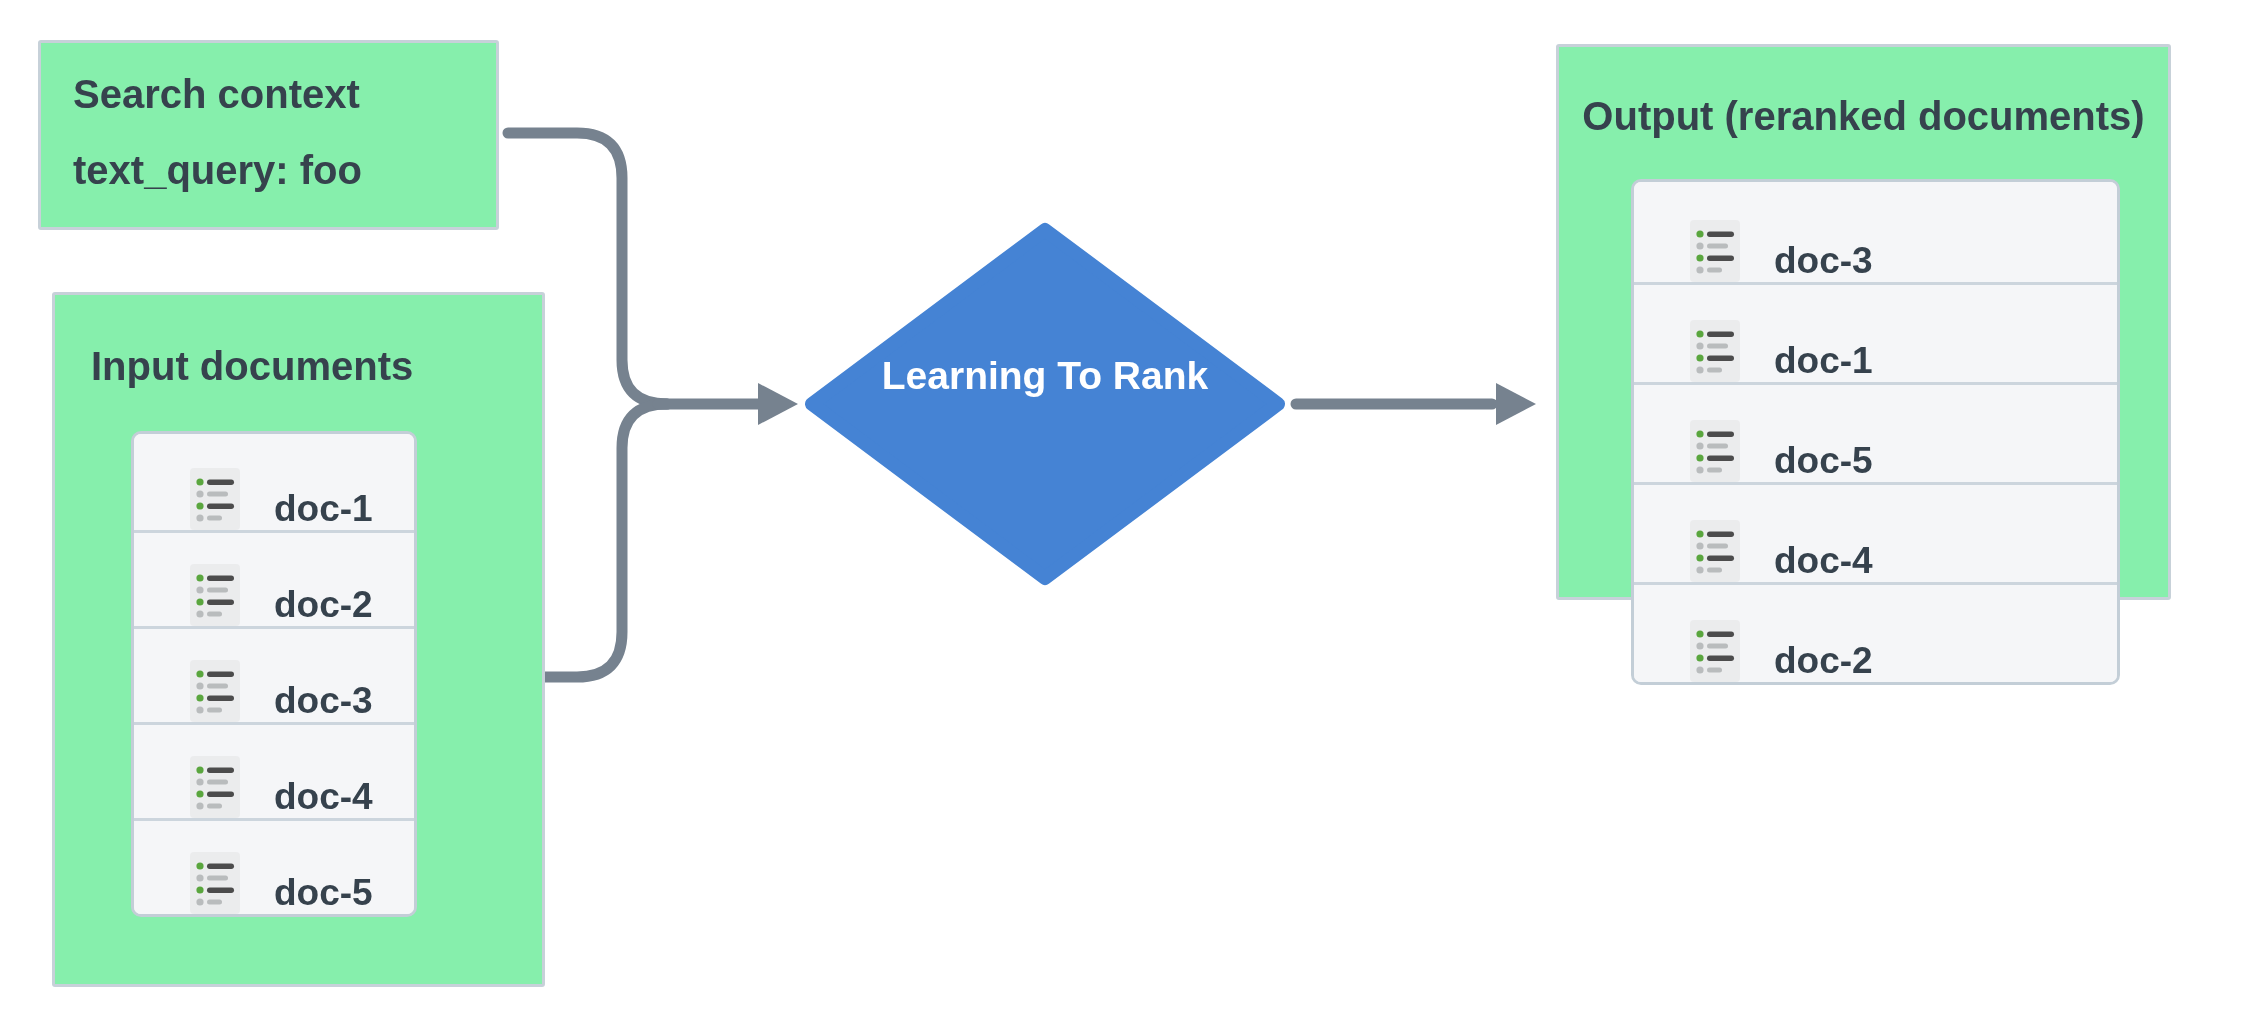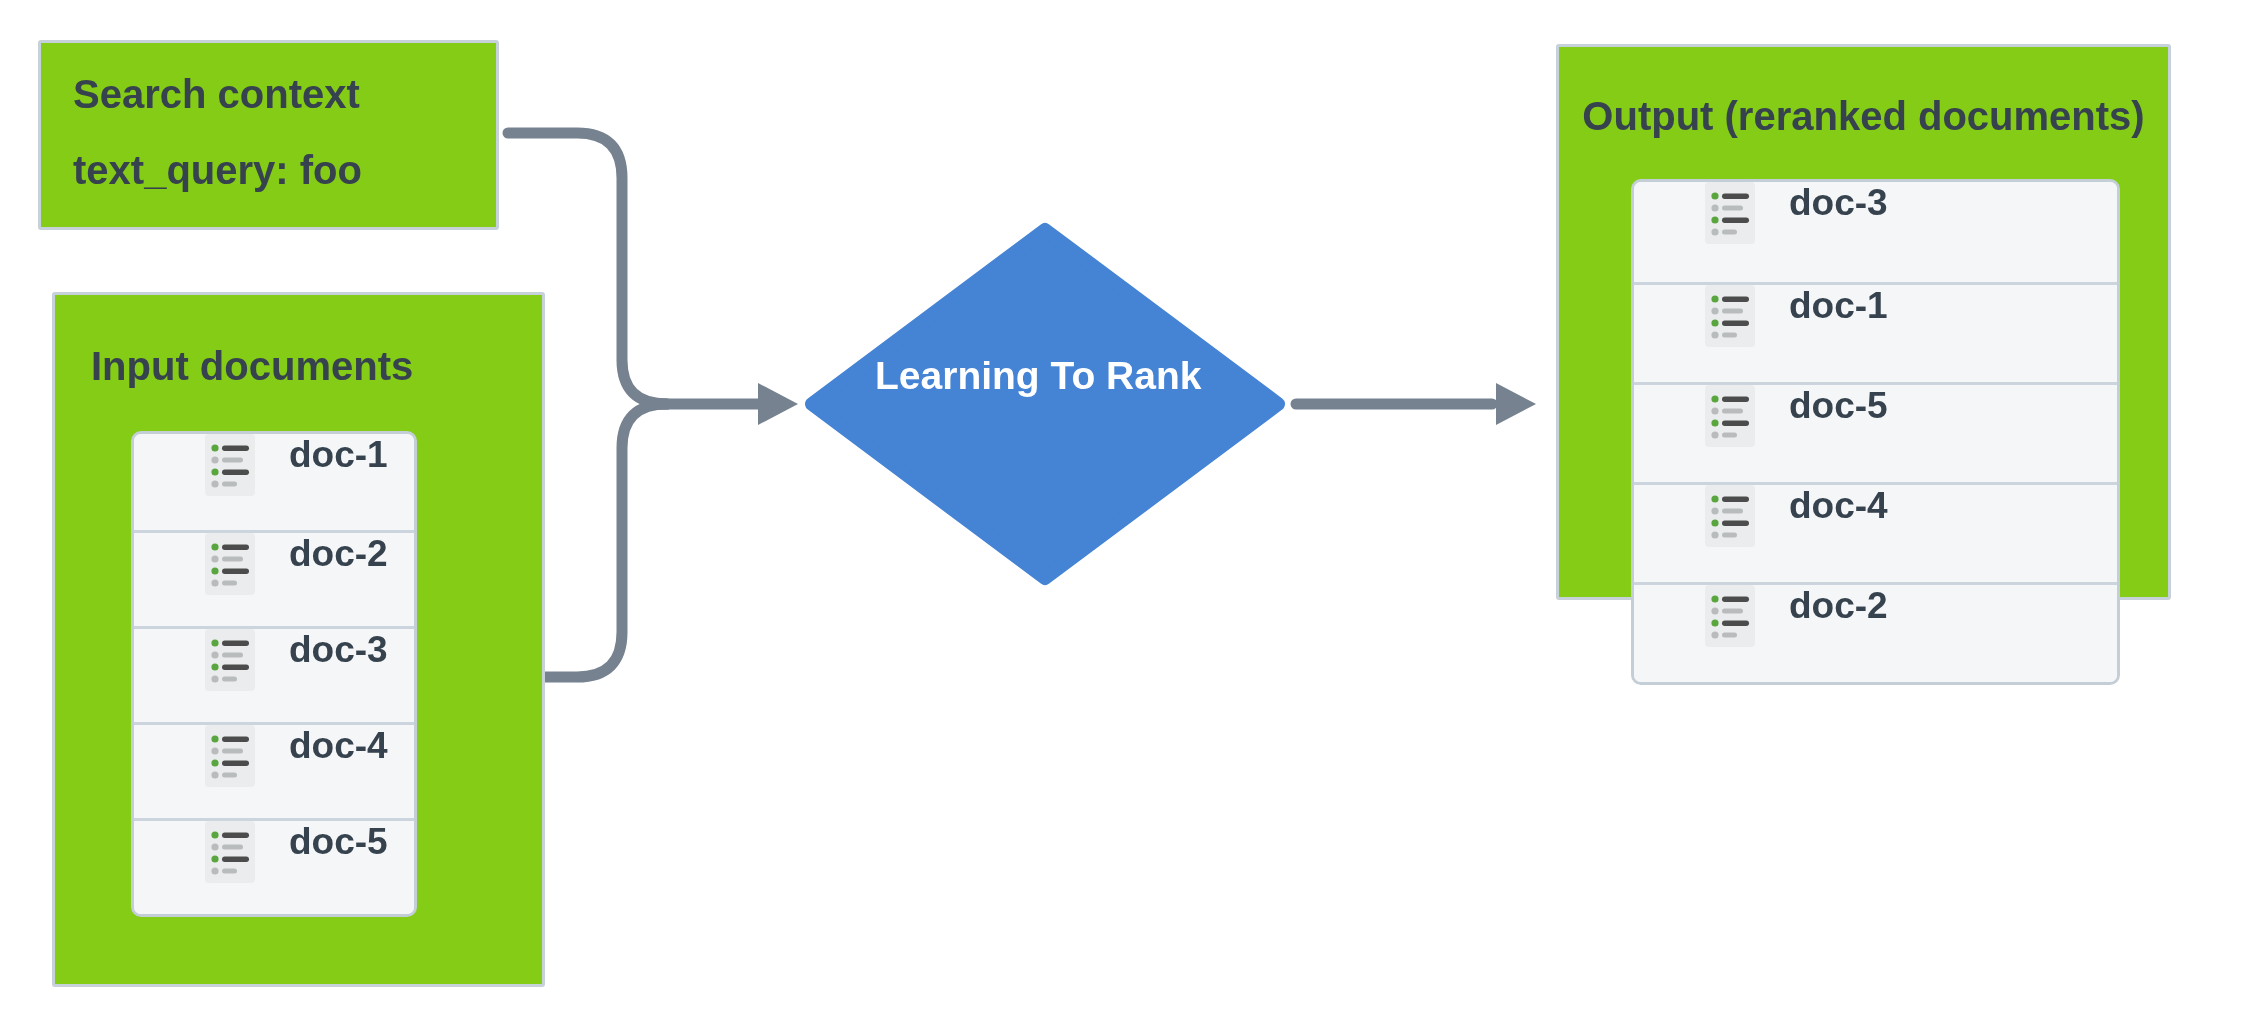--- a/index.html
+++ b/index.html
@@ -13,21 +13,21 @@
     width: 2256px;
     height: 1034px;
     background: #ffffff;
     overflow: hidden;
     color: #36424d;
   }
 
   
   .panel {
     position: absolute;
-    background: #84cc16;
+    background: #86efac;
     border: 3px solid #c7d1d9;
     border-radius: 3px;
     box-sizing: border-box;
   }
   .panel-title {
     font-weight: 700;
     font-size: 40px;
     line-height: 46px;
     color: #36424d;
     white-space: nowrap;
@@ -49,23 +49,23 @@
     border-radius: 10px;
     background: #f5f6f8;
     overflow: hidden;
     box-sizing: border-box;
   }
   #input-doc-list  { left: 76px; top: 136px; width: 286px; }
   #output-doc-list { left: 72px; top: 132px; width: 489px; }
 
   .doc-item {
     display: flex;
-    align-items: flex-start;
+    align-items: flex-end;
     background: #f5f6f8;
-    padding-left: 71px;
+    padding-left: 56px;
     box-sizing: border-box;
   }
   #input-doc-list  .doc-item { height: 96px;  }
   #output-doc-list .doc-item { height: 100px; }
   .doc-item + .doc-item { border-top: 3px solid #ccd5dd; }
 
   .doc-icon { width: 50px; height: 62px; flex: 0 0 50px; }
   .doc-label {
     margin-left: 34px;
     font-weight: 700;
@@ -88,21 +88,21 @@
     stroke: #4583d4;
     stroke-width: 14;
     stroke-linejoin: round;
   }
 
   #diamond-label {
     position: absolute;
     left: 875px;
     top: 347px;
     width: 340px;
-    text-align: left;
+    text-align: center;
     font-weight: 700;
     font-size: 39px;
     line-height: 58px;
     color: #ffffff;
   }
 </style>
 </head>
 <body>
 
 <div id="canvas">

